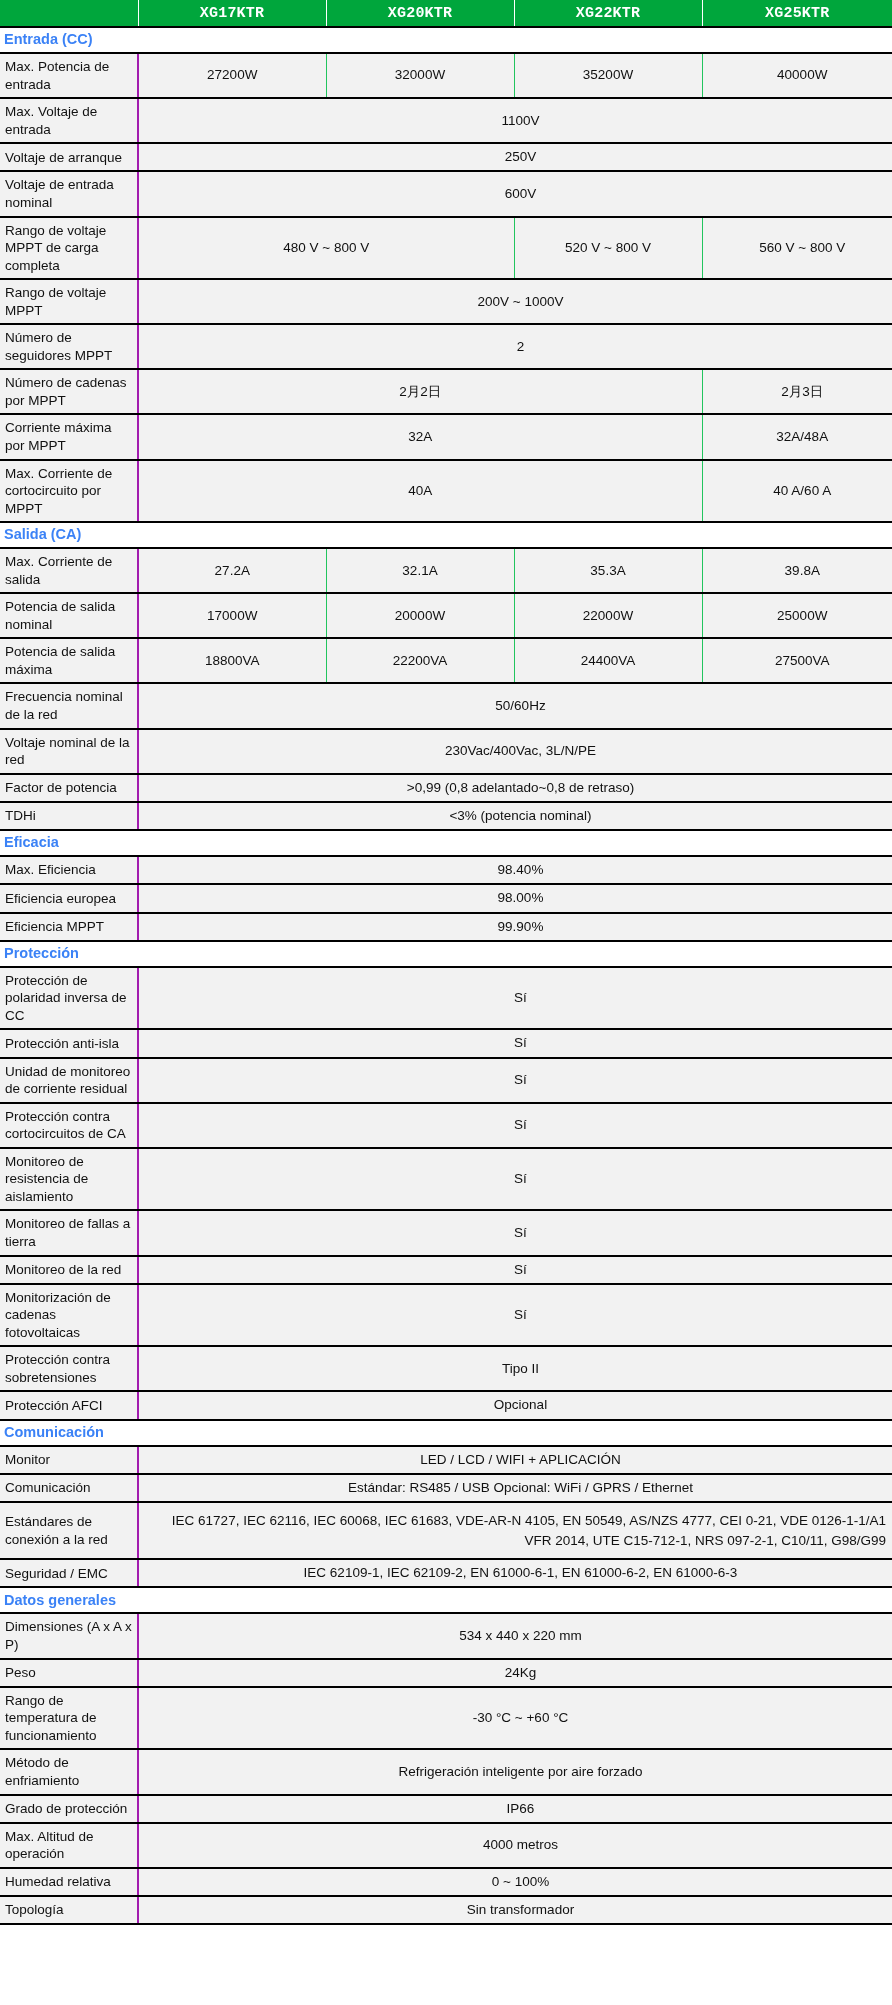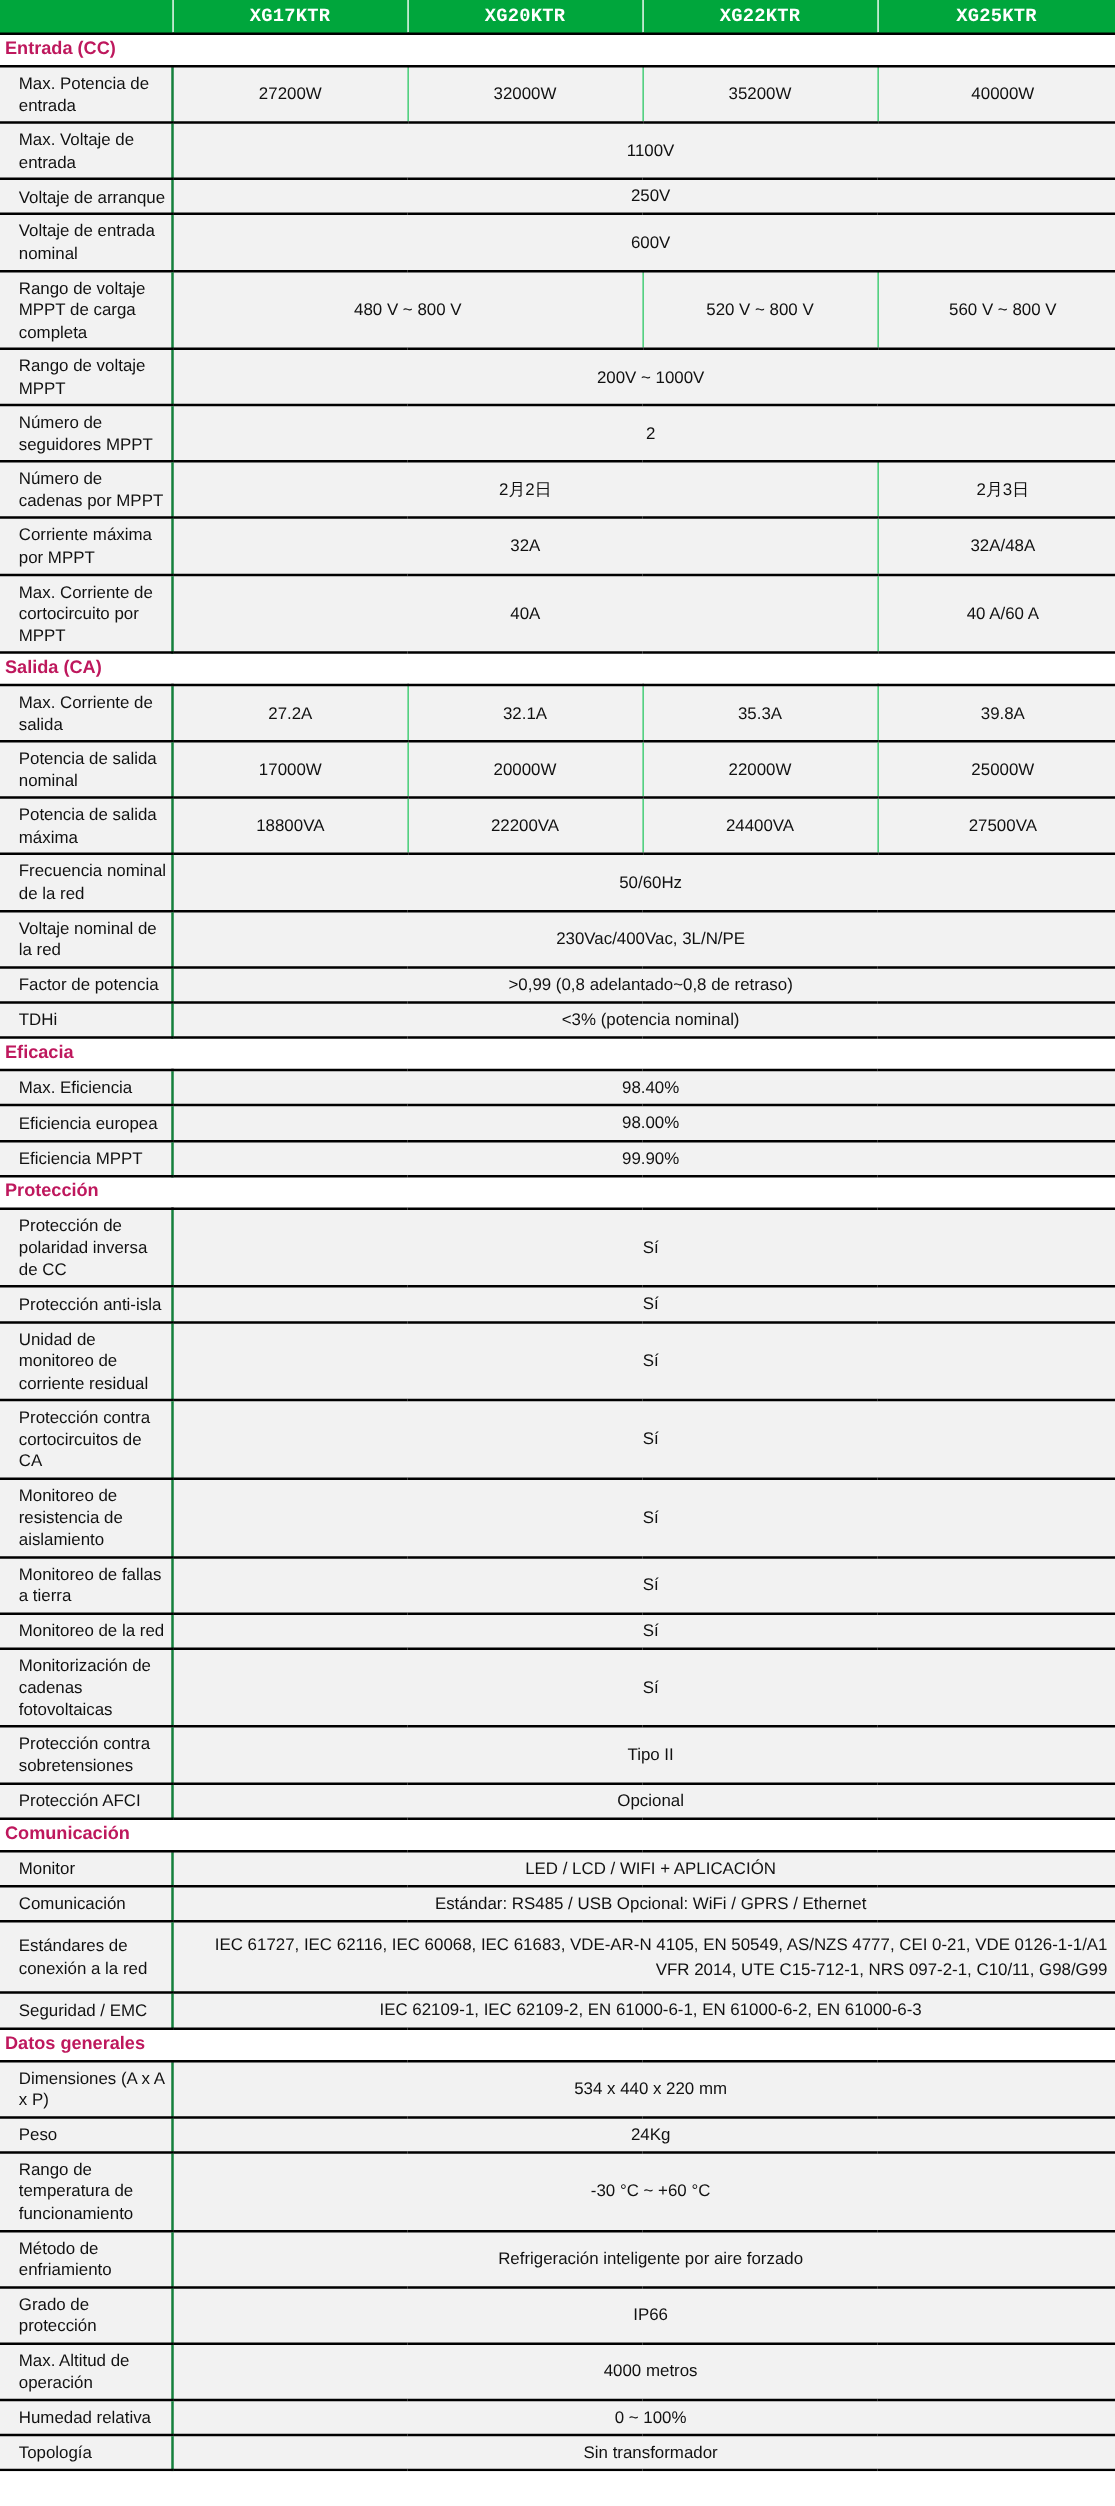--- a/index.html
+++ b/index.html
@@ -38,40 +38,40 @@
   }
   tr.header-row > th.header-blank {
     border-left: none;
     background: #00a63c;
   }
   tr.header-row > th.last-head { border-right: none; }
 
   
   tr.section-row > td {
     background: #ffffff;
-    color: #be185d;
+    color: #3b82f6;
     font-weight: bold;
     font-size: 14.5px;
     text-align: left;
     padding: 2px 4px 3px 4px;
     border: none;
     border-top: 2px solid #000000;
     border-bottom: 2px solid #000000;
     height: 19px;
     line-height: 1.15;
   }
 
   
   td.rowlabel {
     background: #f2f2f2;
     text-align: left;
-    padding: 4px 3px 4px 15px;
+    padding: 4px 3px 4px 5px;
     font-size: 13.5px;
     line-height: 1.30;
-    border-right: 2px solid #15803d;
+    border-right: 2px solid #a21caf;
     border-bottom: 2px solid #000000;
     vertical-align: middle;
     word-break: break-word;
     overflow-wrap: anywhere;
   }
   td.val {
     background: #f2f2f2;
     text-align: center;
     padding: 4px 6px;
     font-size: 13.5px;

